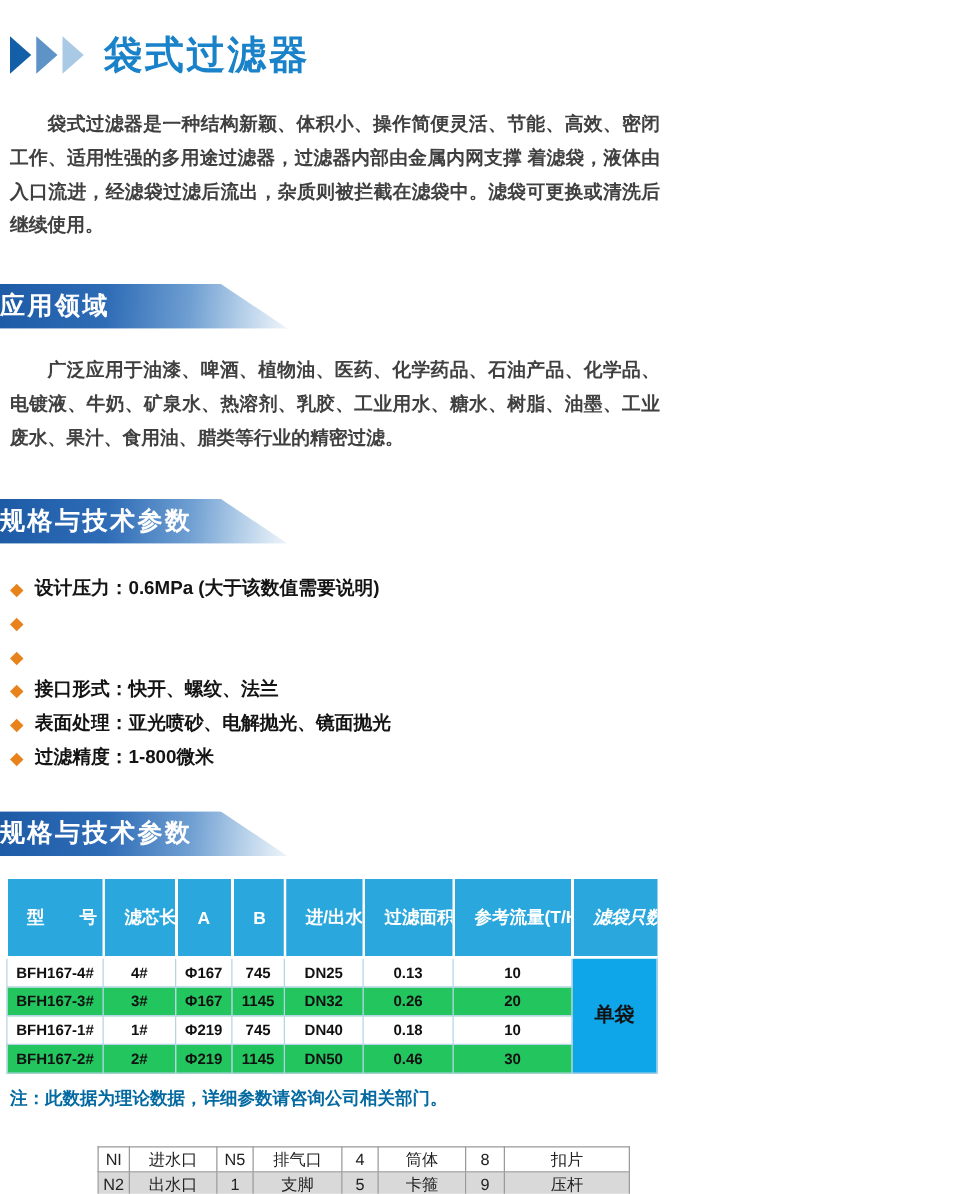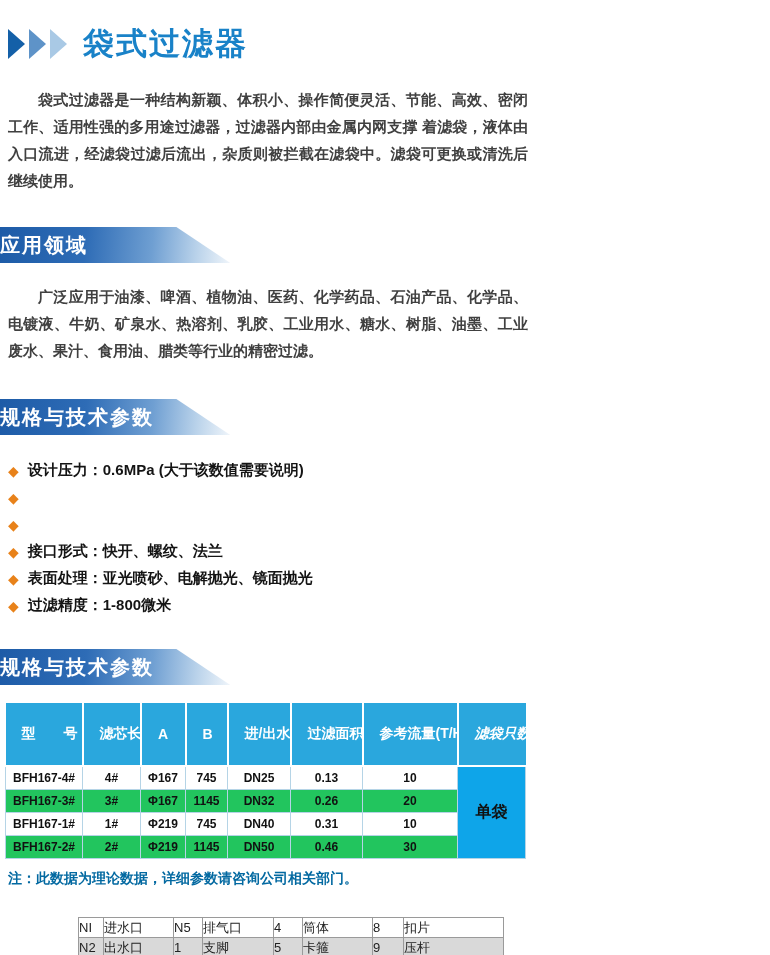--- a/index.html
+++ b/index.html
@@ -94,21 +94,21 @@
 
   
   .parts-table {
     margin: 29px 0 0 78px;
     border-collapse: collapse; table-layout: fixed;
     width: 425px;
   }
   .parts-table td {
     border: 1px solid #9a9a9a;
     height: 19px; padding: 0;
-    text-align: left; font-size: 13px; color: #222;
+    text-align: center; font-size: 13px; color: #222;
   }
   .parts-table tr:nth-child(even) td { background: #d9d9d9; }
 </style>
 </head>
 <body>
 
 <div class="title-row">
   <span class="arrows">
     <span class="tri t1"></span>
     <span class="tri t2"></span>
@@ -192,21 +192,21 @@
       <td>DN32</td>
       <td>0.26</td>
       <td>20</td>
     </tr>
     <tr>
       <td>BFH167-1#</td>
       <td>1#</td>
       <td>Φ219</td>
       <td>745</td>
       <td>DN40</td>
-      <td>0.31</td>
+      <td>0.18</td>
       <td>10</td>
     </tr>
     <tr class="stripe">
       <td>BFH167-2#</td>
       <td>2#</td>
       <td>Φ219</td>
       <td>1145</td>
       <td>DN50</td>
       <td>0.46</td>
       <td>30</td>

